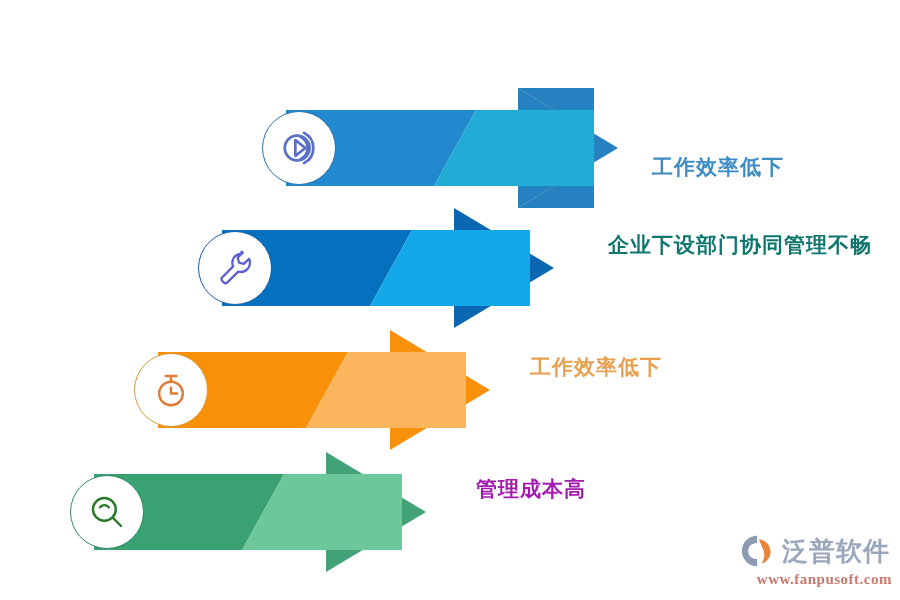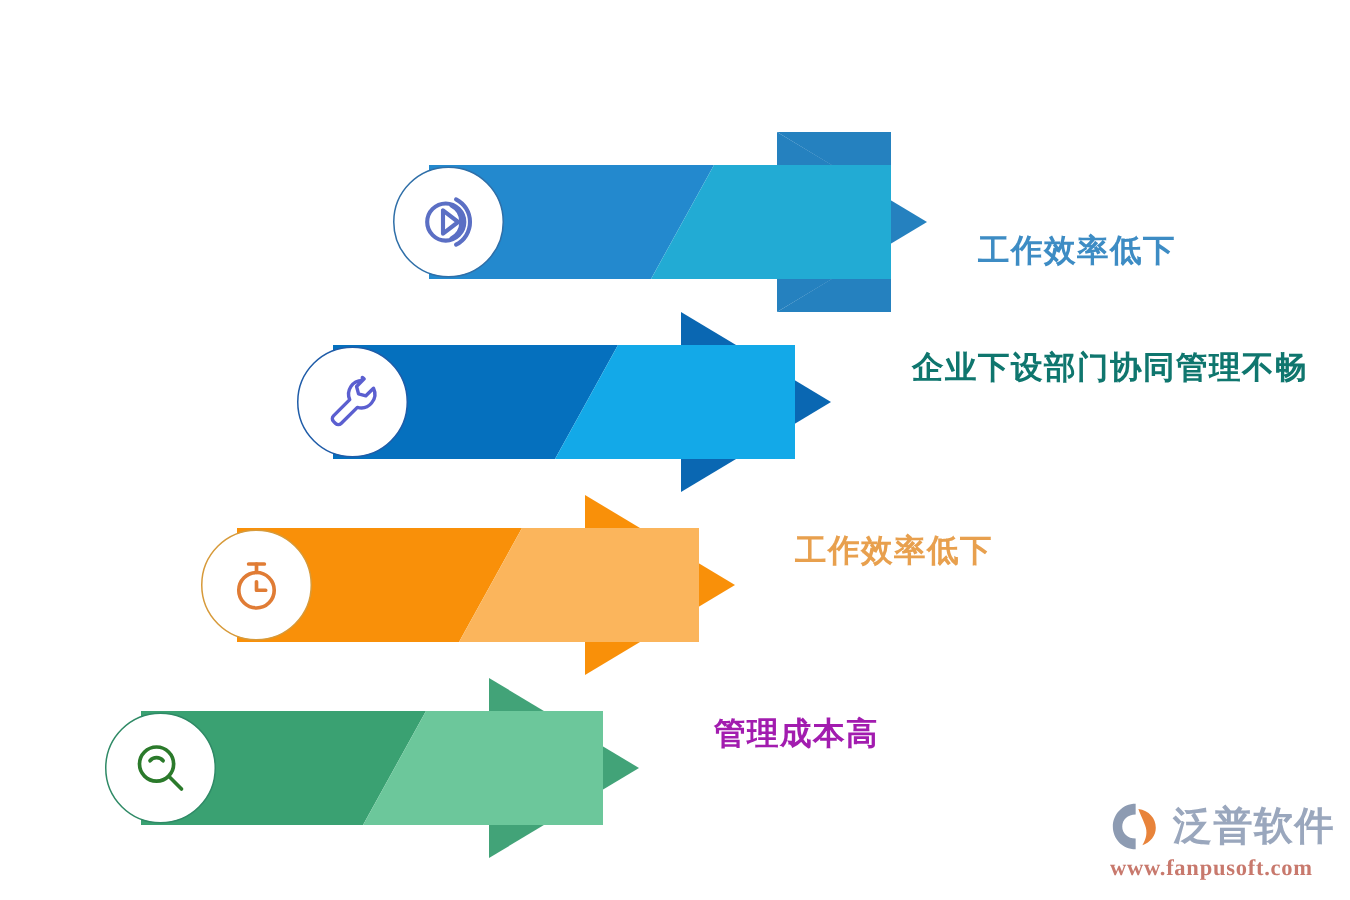--- a/index.html
+++ b/index.html
@@ -43,21 +43,21 @@
   #wm-row{display:flex;align-items:center;gap:6px;height:38px;}
   #wm-mark{width:36px;height:34px;flex:0 0 auto;}
   #wm-text{
     font-family:"DejaVu Sans","Liberation Sans",sans-serif;
     font-size:26px;font-weight:700;color:#9aa7bd;
     letter-spacing:1px;line-height:34px;
   }
   #wm-url{
     font-family:"Liberation Serif","DejaVu Serif",serif;
     font-size:15px;font-weight:700;color:#c8796d;
-    letter-spacing:.5px;text-align:left;margin-top:1px;
+    letter-spacing:.5px;text-align:right;margin-top:1px;
   }
 </style>
 </head>
 <body style="background: rgb(255, 255, 255);">
 
 <div id="stage">
 
   <div class="row" id="row-1" style="left: 286px; top: 88px;">
     <div class="arrow-wrap">
       <svg class="arrow-svg" width="340" height="120" viewBox="0 0 340 120">

